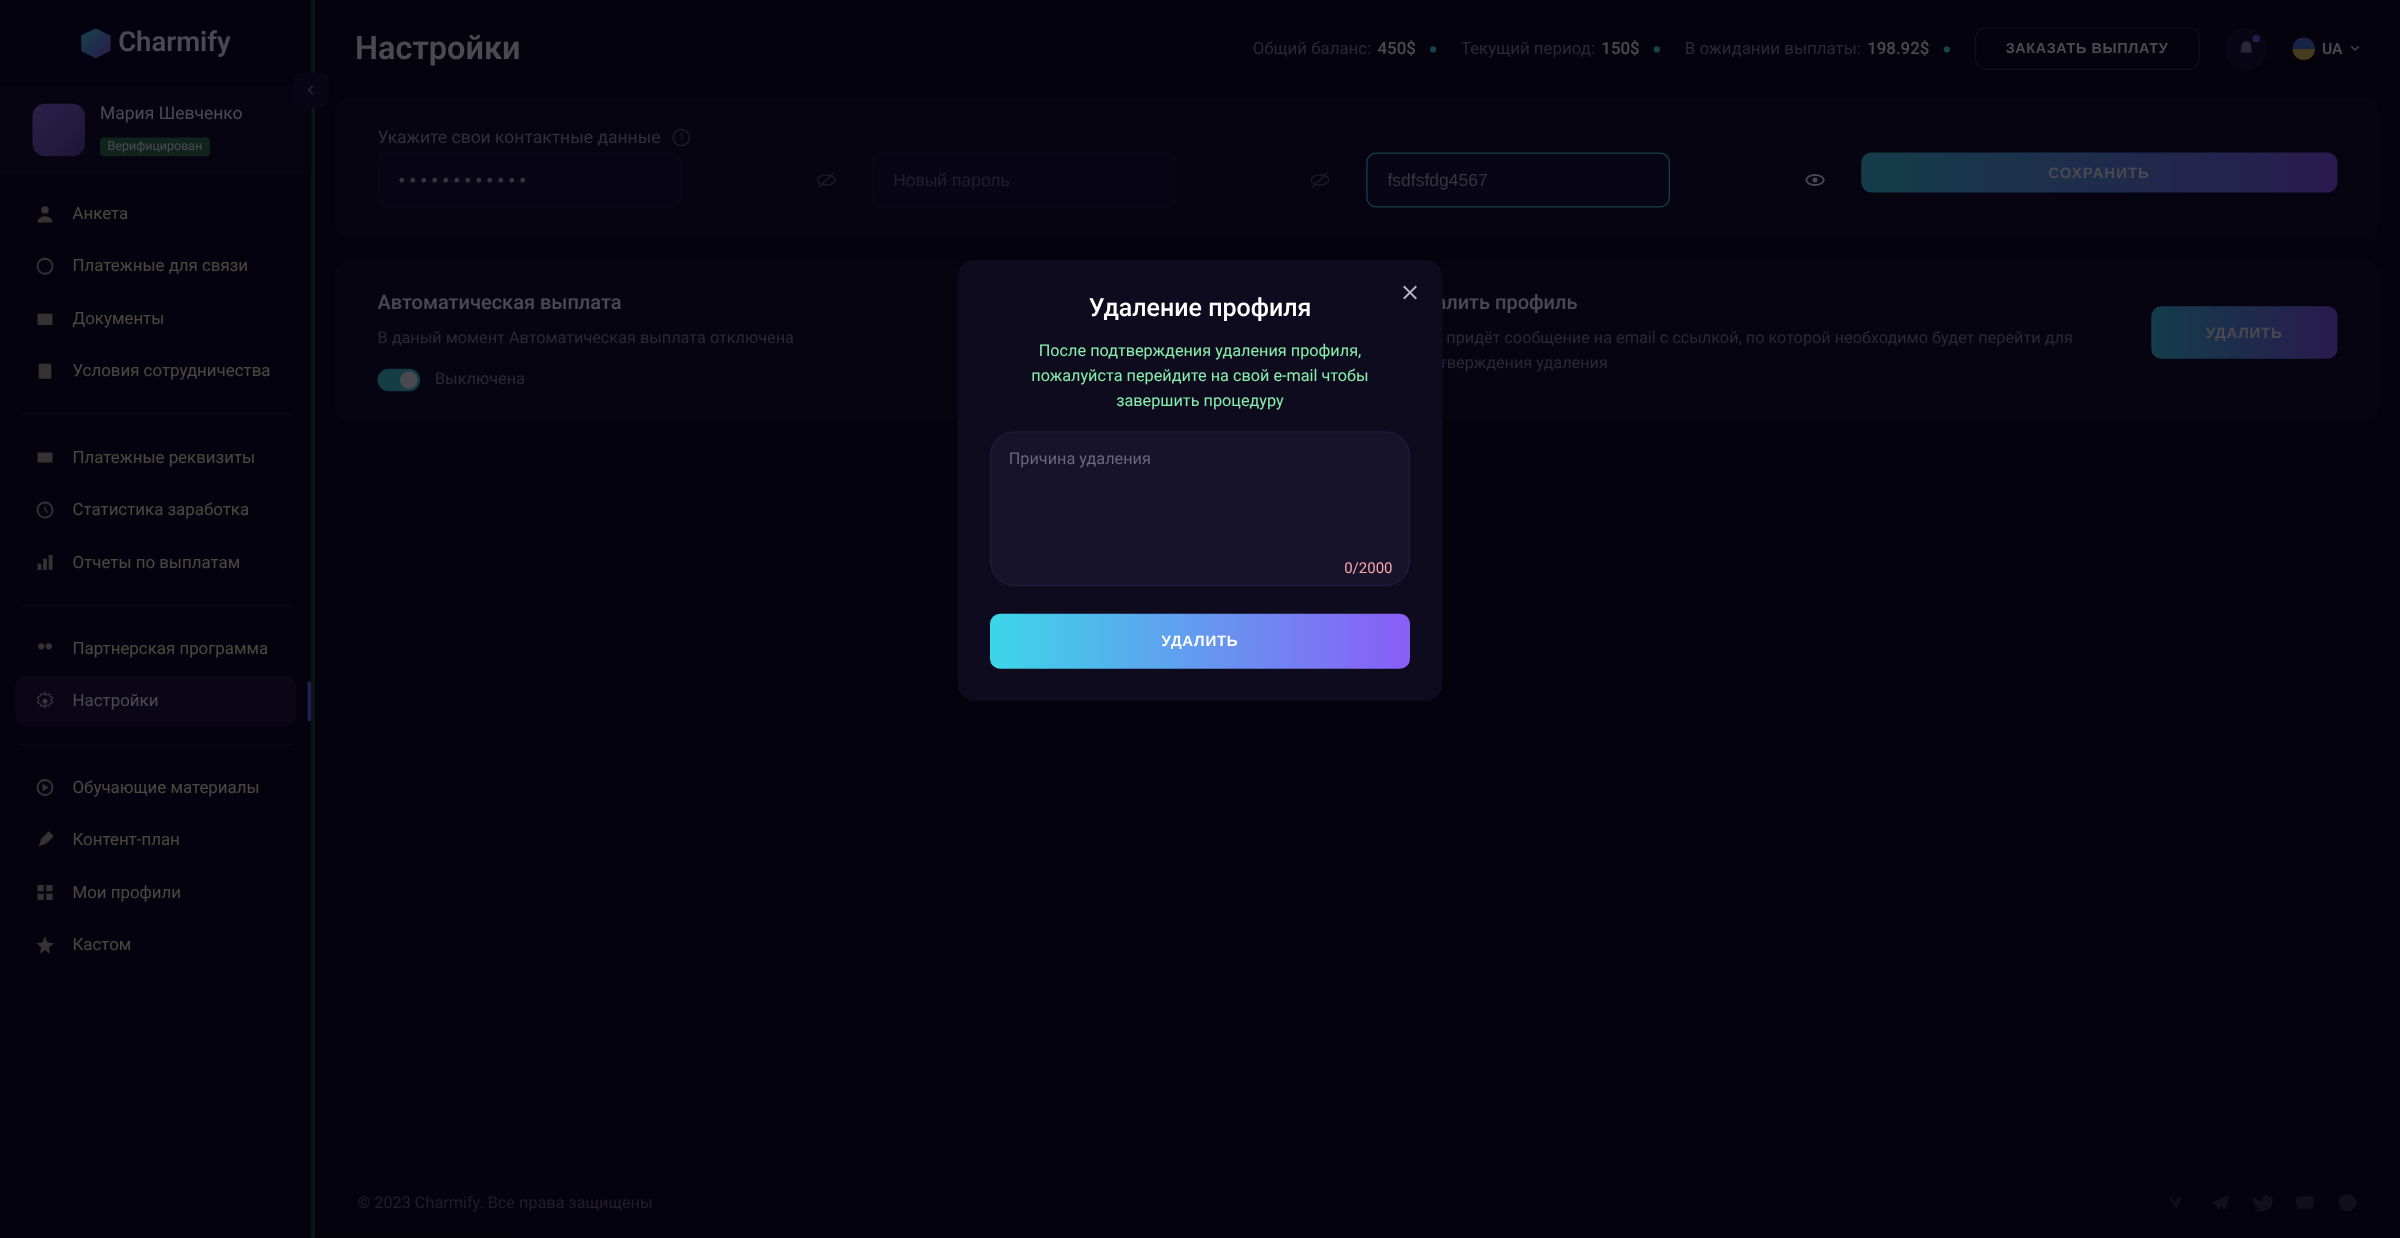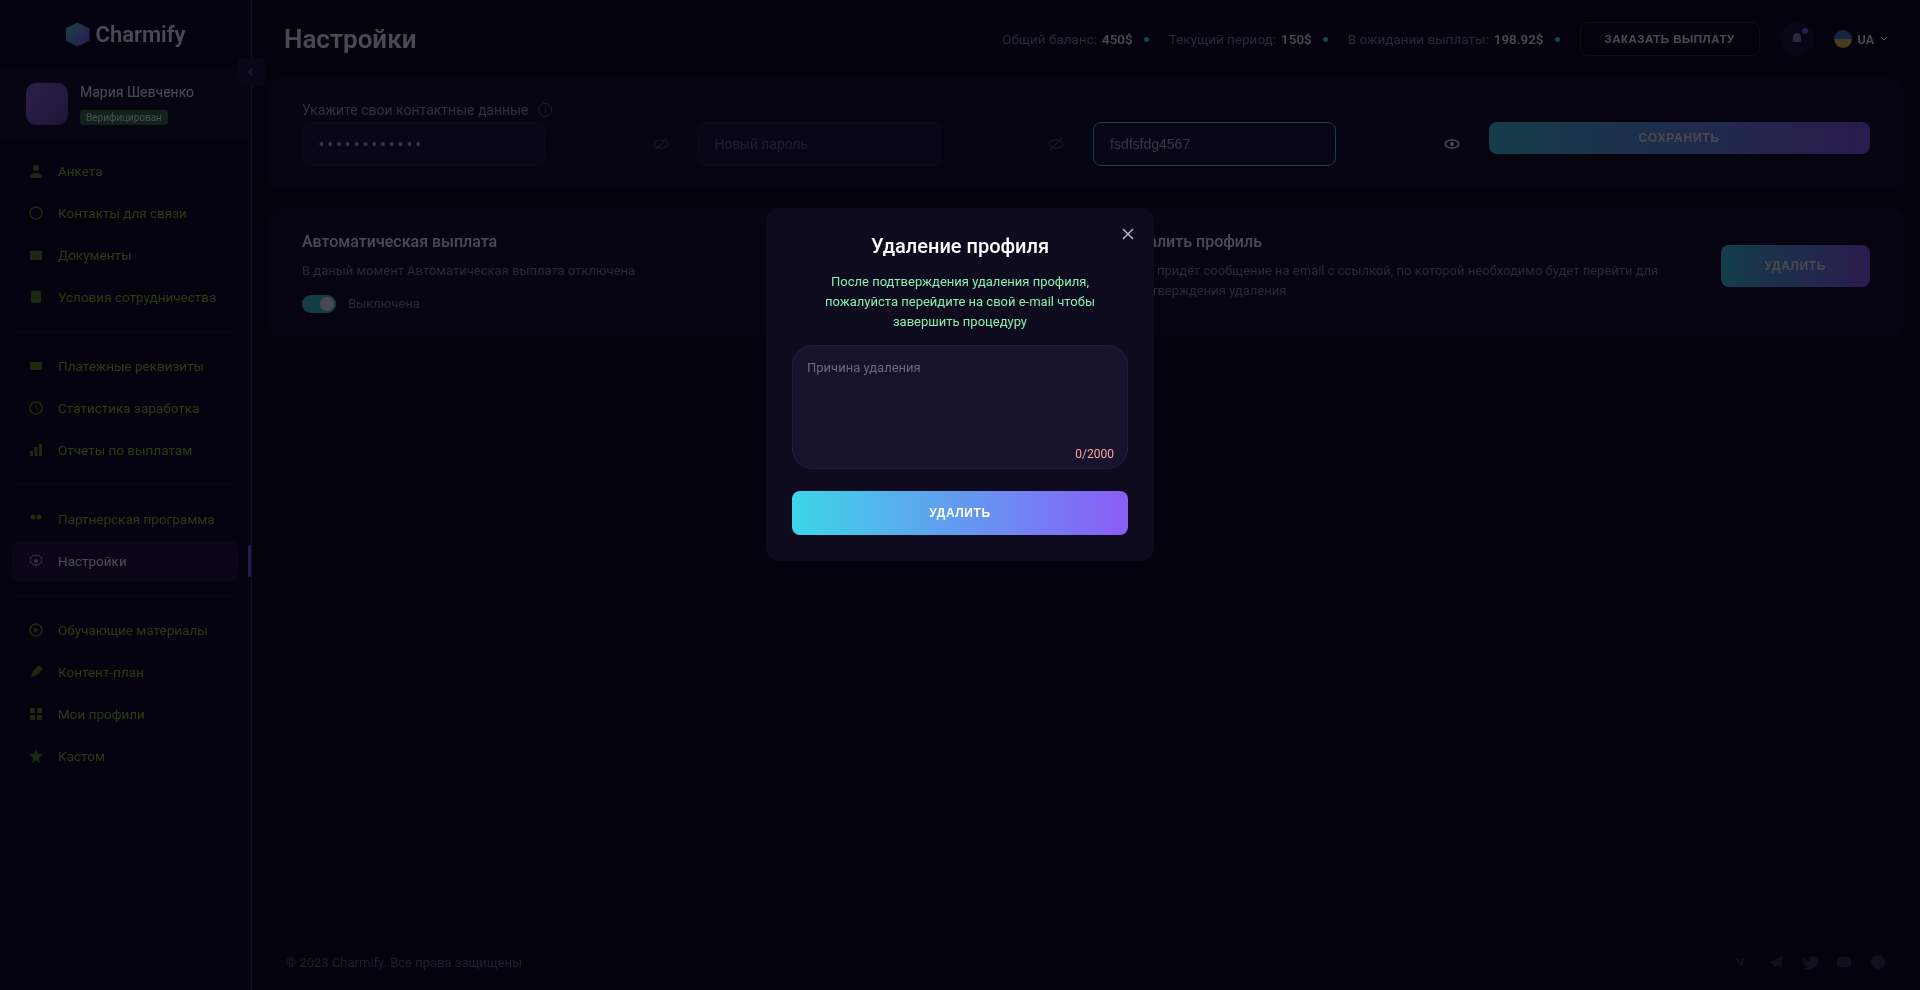--- a/index.html
+++ b/index.html
@@ -12,21 +12,21 @@
       overflow: hidden;
       position: relative;
     }
     
     .sidebar {
       position: fixed;
       left: 0; top: 0;
       width: 252px;
       height: 100vh;
       background: #0a0717;
-      border-right: 1px solid #14532d;
+      border-right: 3px solid #14532d;
       display: flex;
       flex-direction: column;
     }
     
     .logo {
       padding: 22px 0;
       display: flex;
       justify-content: center;
       align-items: center;
     }
@@ -93,21 +93,21 @@
       background: #1c1830;
       margin: 14px 16px;
     }
     .nav-item {
       display: flex;
       align-items: center;
       gap: 14px;
       padding: 12px 16px;
       margin: 2px 12px;
       border-radius: 8px;
-      color: #84cc16;
+      color: #fef9c3;
       font-size: 13.5px;
       cursor: pointer;
       position: relative;
     }
     .nav-item.active {
       background: #1a1530;
       color: #fff;
     }
     .nav-item.active::after {
       content: '';
@@ -465,21 +465,21 @@
       <svg class="nav-icon" viewBox="0 0 16 16">
           <circle cx="8" cy="5" r="3" fill="currentColor"></circle>
           <path d="M2 15c0-3 2.7-5 6-5s6 2 6 5" fill="currentColor"></path>
         </svg>
       <span>Анкета</span>
     </div>
     <div class="nav-item">
       <svg class="nav-icon" viewBox="0 0 16 16">
           <circle cx="8" cy="8" r="6" fill="none" stroke="currentColor" stroke-width="1.5"></circle>
         </svg>
-      <span>Контакты для связи</span>
+      <span>Платежные для связи</span>
     </div>
     <div class="nav-item">
       <svg class="nav-icon" viewBox="0 0 16 16">
           <rect x="2" y="4" width="12" height="9" rx="1" fill="currentColor"></rect>
         </svg>
       <span>Документы</span>
     </div>
     <div class="nav-item">
       <svg class="nav-icon" viewBox="0 0 16 16">
           <rect x="3" y="2" width="10" height="12" rx="1" fill="currentColor"></rect>

